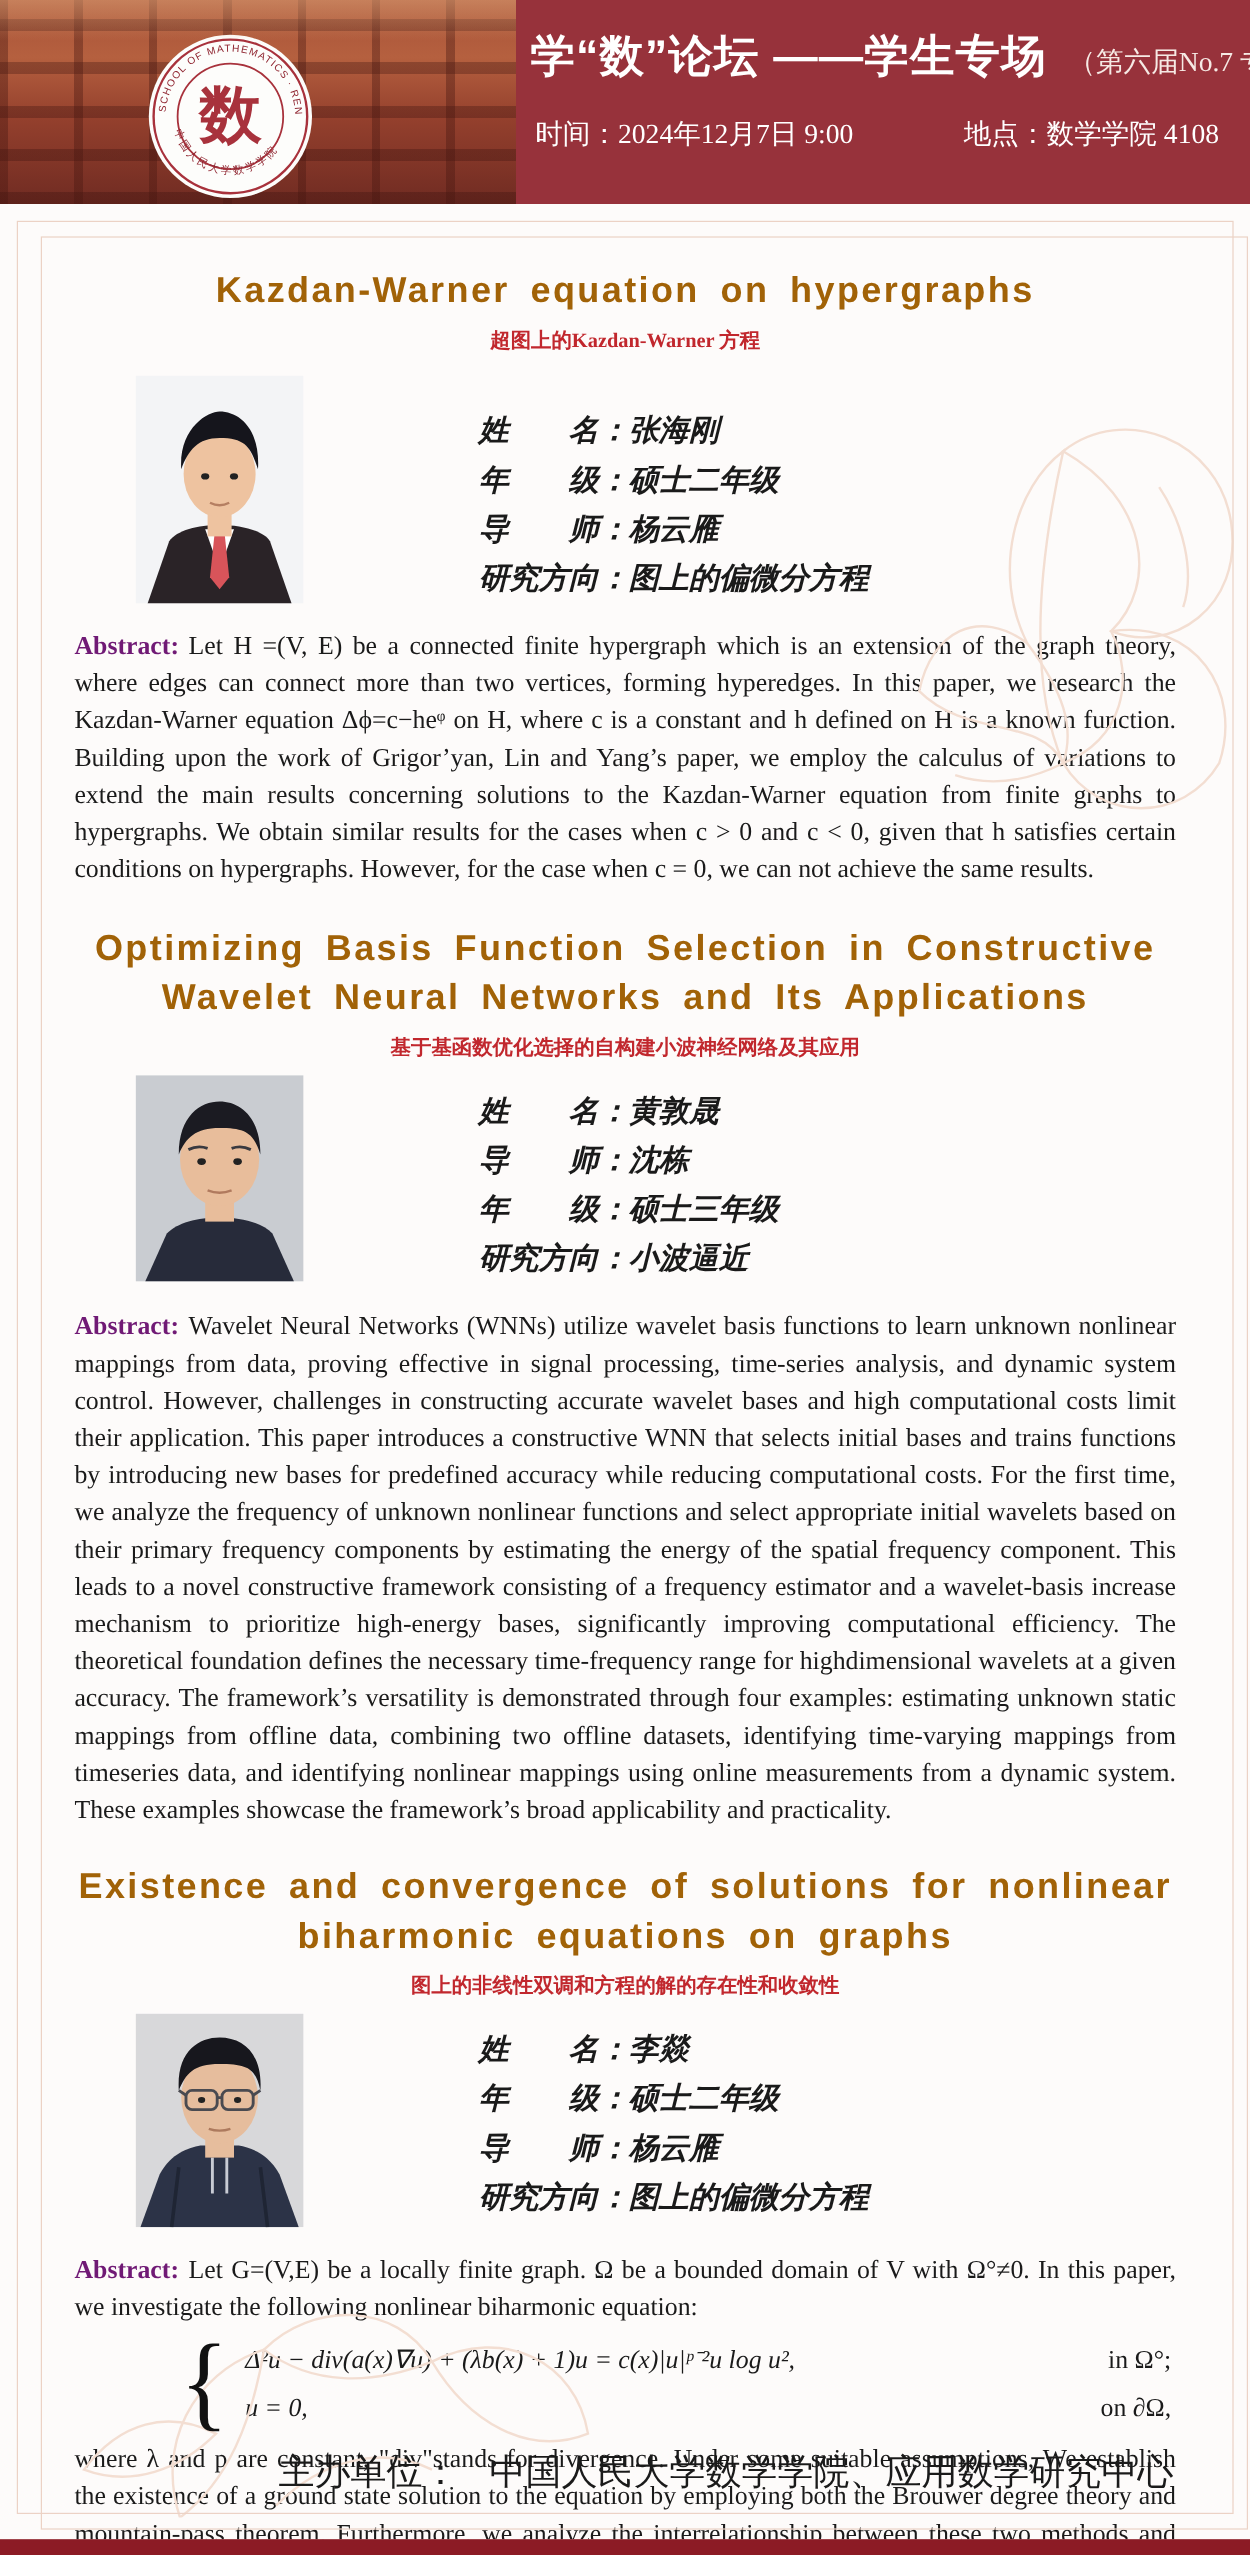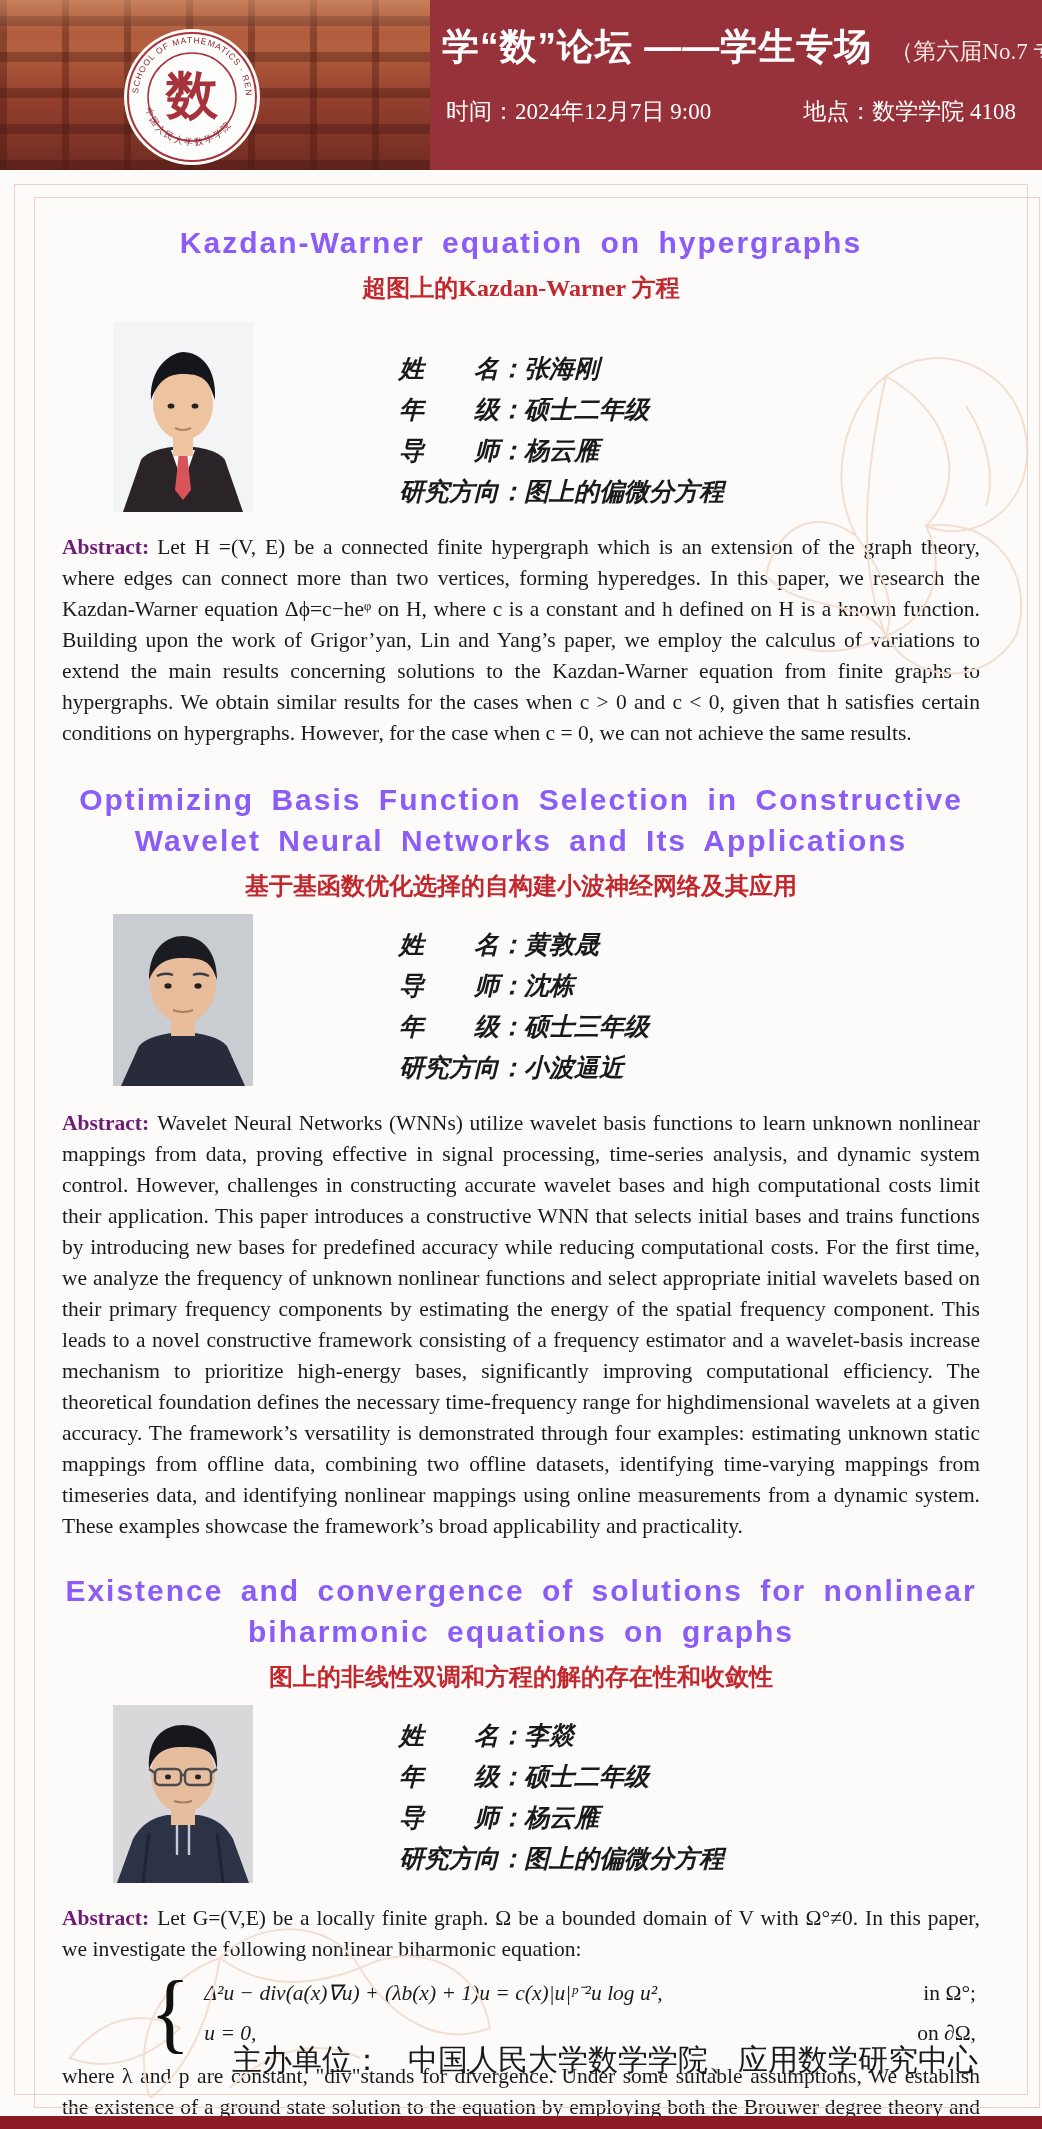--- a/index.html
+++ b/index.html
@@ -26,27 +26,27 @@
   
   .frame1{position:absolute;left:14px;right:14px;top:184px;bottom:34px;border:1px solid #ecd2c5;pointer-events:none;}
   .frame2{position:absolute;left:34px;right:2px;top:197px;bottom:21px;border:1px solid #ecd2c5;pointer-events:none;}
   .bottom-bar{position:absolute;left:0;bottom:0;width:100%;height:13px;background:#8c1b25;}
   .wm{position:absolute;pointer-events:none;}
   .wm-tr{top:176px;right:6px;}
   .wm-bl{bottom:18px;left:30px;}
 
   
   .content{position:absolute;top:170px;left:0;right:0;bottom:13px;overflow:hidden;}
-  .talk-title{margin:0 40px;text-align:center;color:#8b5cf6;
+  .talk-title{margin:0 40px;text-align:center;color:#a16207;
       font-family:"Liberation Sans",sans-serif;font-weight:bold;
       font-size:30px;line-height:41px;letter-spacing:2px;word-spacing:7px;}
   .t1{margin-top:52px;}
   .t2{margin-top:30px;}
   .t3{margin-top:28px;}
-  .talk-sub{margin-top:9px;text-align:center;color:#c1272d;font-weight:bold;font-size:24px;}
+  .talk-sub{margin-top:9px;text-align:center;color:#c1272d;font-weight:bold;font-size:17px;}
   .speaker-row{display:flex;align-items:flex-start;margin:18px 0 0 113px;font-style:italic;}
   .photo{flex:0 0 auto;width:140px;}
   .info{margin-left:146px;margin-top:26px;font-size:25px;font-weight:bold;line-height:41px;}
   .info-row{white-space:pre;}
   .info-label{display:inline-block;}
   .abstract{margin:20px 62px 0 62px;font-size:21.5px;line-height:31px;text-align:justify;}
   .abstract-label{font-weight:bold;color:#701a75;margin-right:8px;}
   .abstract.cont{margin-top:0;}
   .sr2 .info{margin-top:10px;}
   .sr2{margin-top:12px;}

